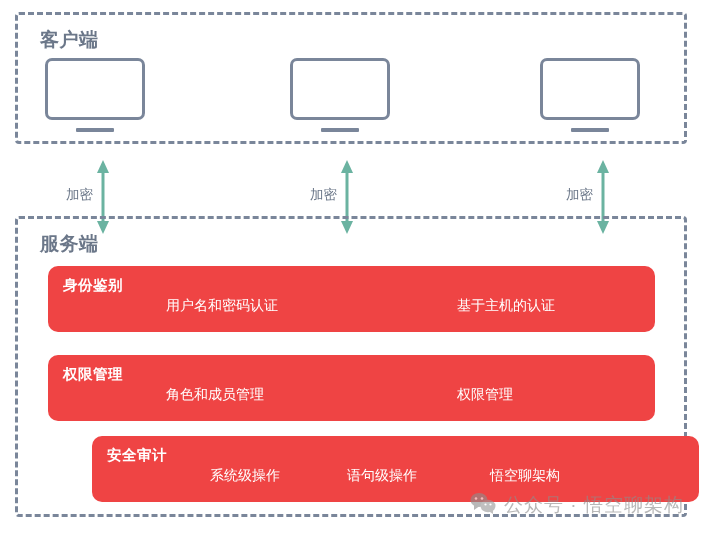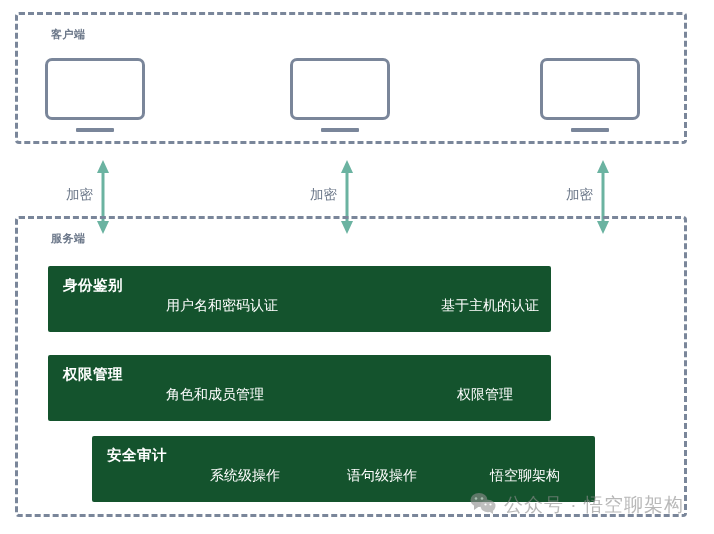--- a/index.html
+++ b/index.html
@@ -32,26 +32,25 @@
   #server-zone {
     left: 15px;
     top: 216px;
     width: 672px;
     height: 301px;
   }
   .zone-label {
     position: absolute;
     left: 22px;
     top: 12px;
-    font-size: 11px;
+    font-size: 19px;
     font-weight: bold;
     color: #6b7789;
     letter-spacing: 0.5px;
     white-space: nowrap;
-    margin-left: 11px;
   }
 
   
   .monitor {
     position: absolute;
     width: 100px;
     height: 80px;
   }
   .monitor .screen {
     position: absolute;
@@ -105,24 +104,24 @@
     text-align: right;
     font-size: 13.5px;
     color: #6b7789;
     white-space: nowrap;
   }
 
   
   .bar {
     position: absolute;
     left: 48px;
-    width: 503px;
+    width: 607px;
     height: 66px;
-    background: #14532d;
-    border-radius: 2px;
+    background: #ef4444;
+    border-radius: 10px;
   }
   #bar-1 { top: 266px; }
   #bar-2 { top: 355px; }
   #bar-3 { top: 436px; margin-left: 44px; }
 
   .bar-title {
     position: absolute;
     left: 15px;
     top: 10px;
     font-size: 14.5px;
@@ -134,21 +133,21 @@
   .bar-item {
     position: absolute;
     top: 31px;
     font-size: 14px;
     color: #ffffff;
     white-space: nowrap;
   }
 
   
   #bar-1 .item-0 { left: 118px; }
-  #bar-1 .item-1 { left: 393px; }
+  #bar-1 .item-1 { left: 409px; }
   #bar-2 .item-0 { left: 118px; }
   #bar-2 .item-1 { left: 409px; }
   #bar-3 .item-0 { left: 118px; }
   #bar-3 .item-1 { left: 255px; }
   #bar-3 .item-2 { left: 398px; }
 
   
   #watermark {
     position: absolute;
     left: 470px;

